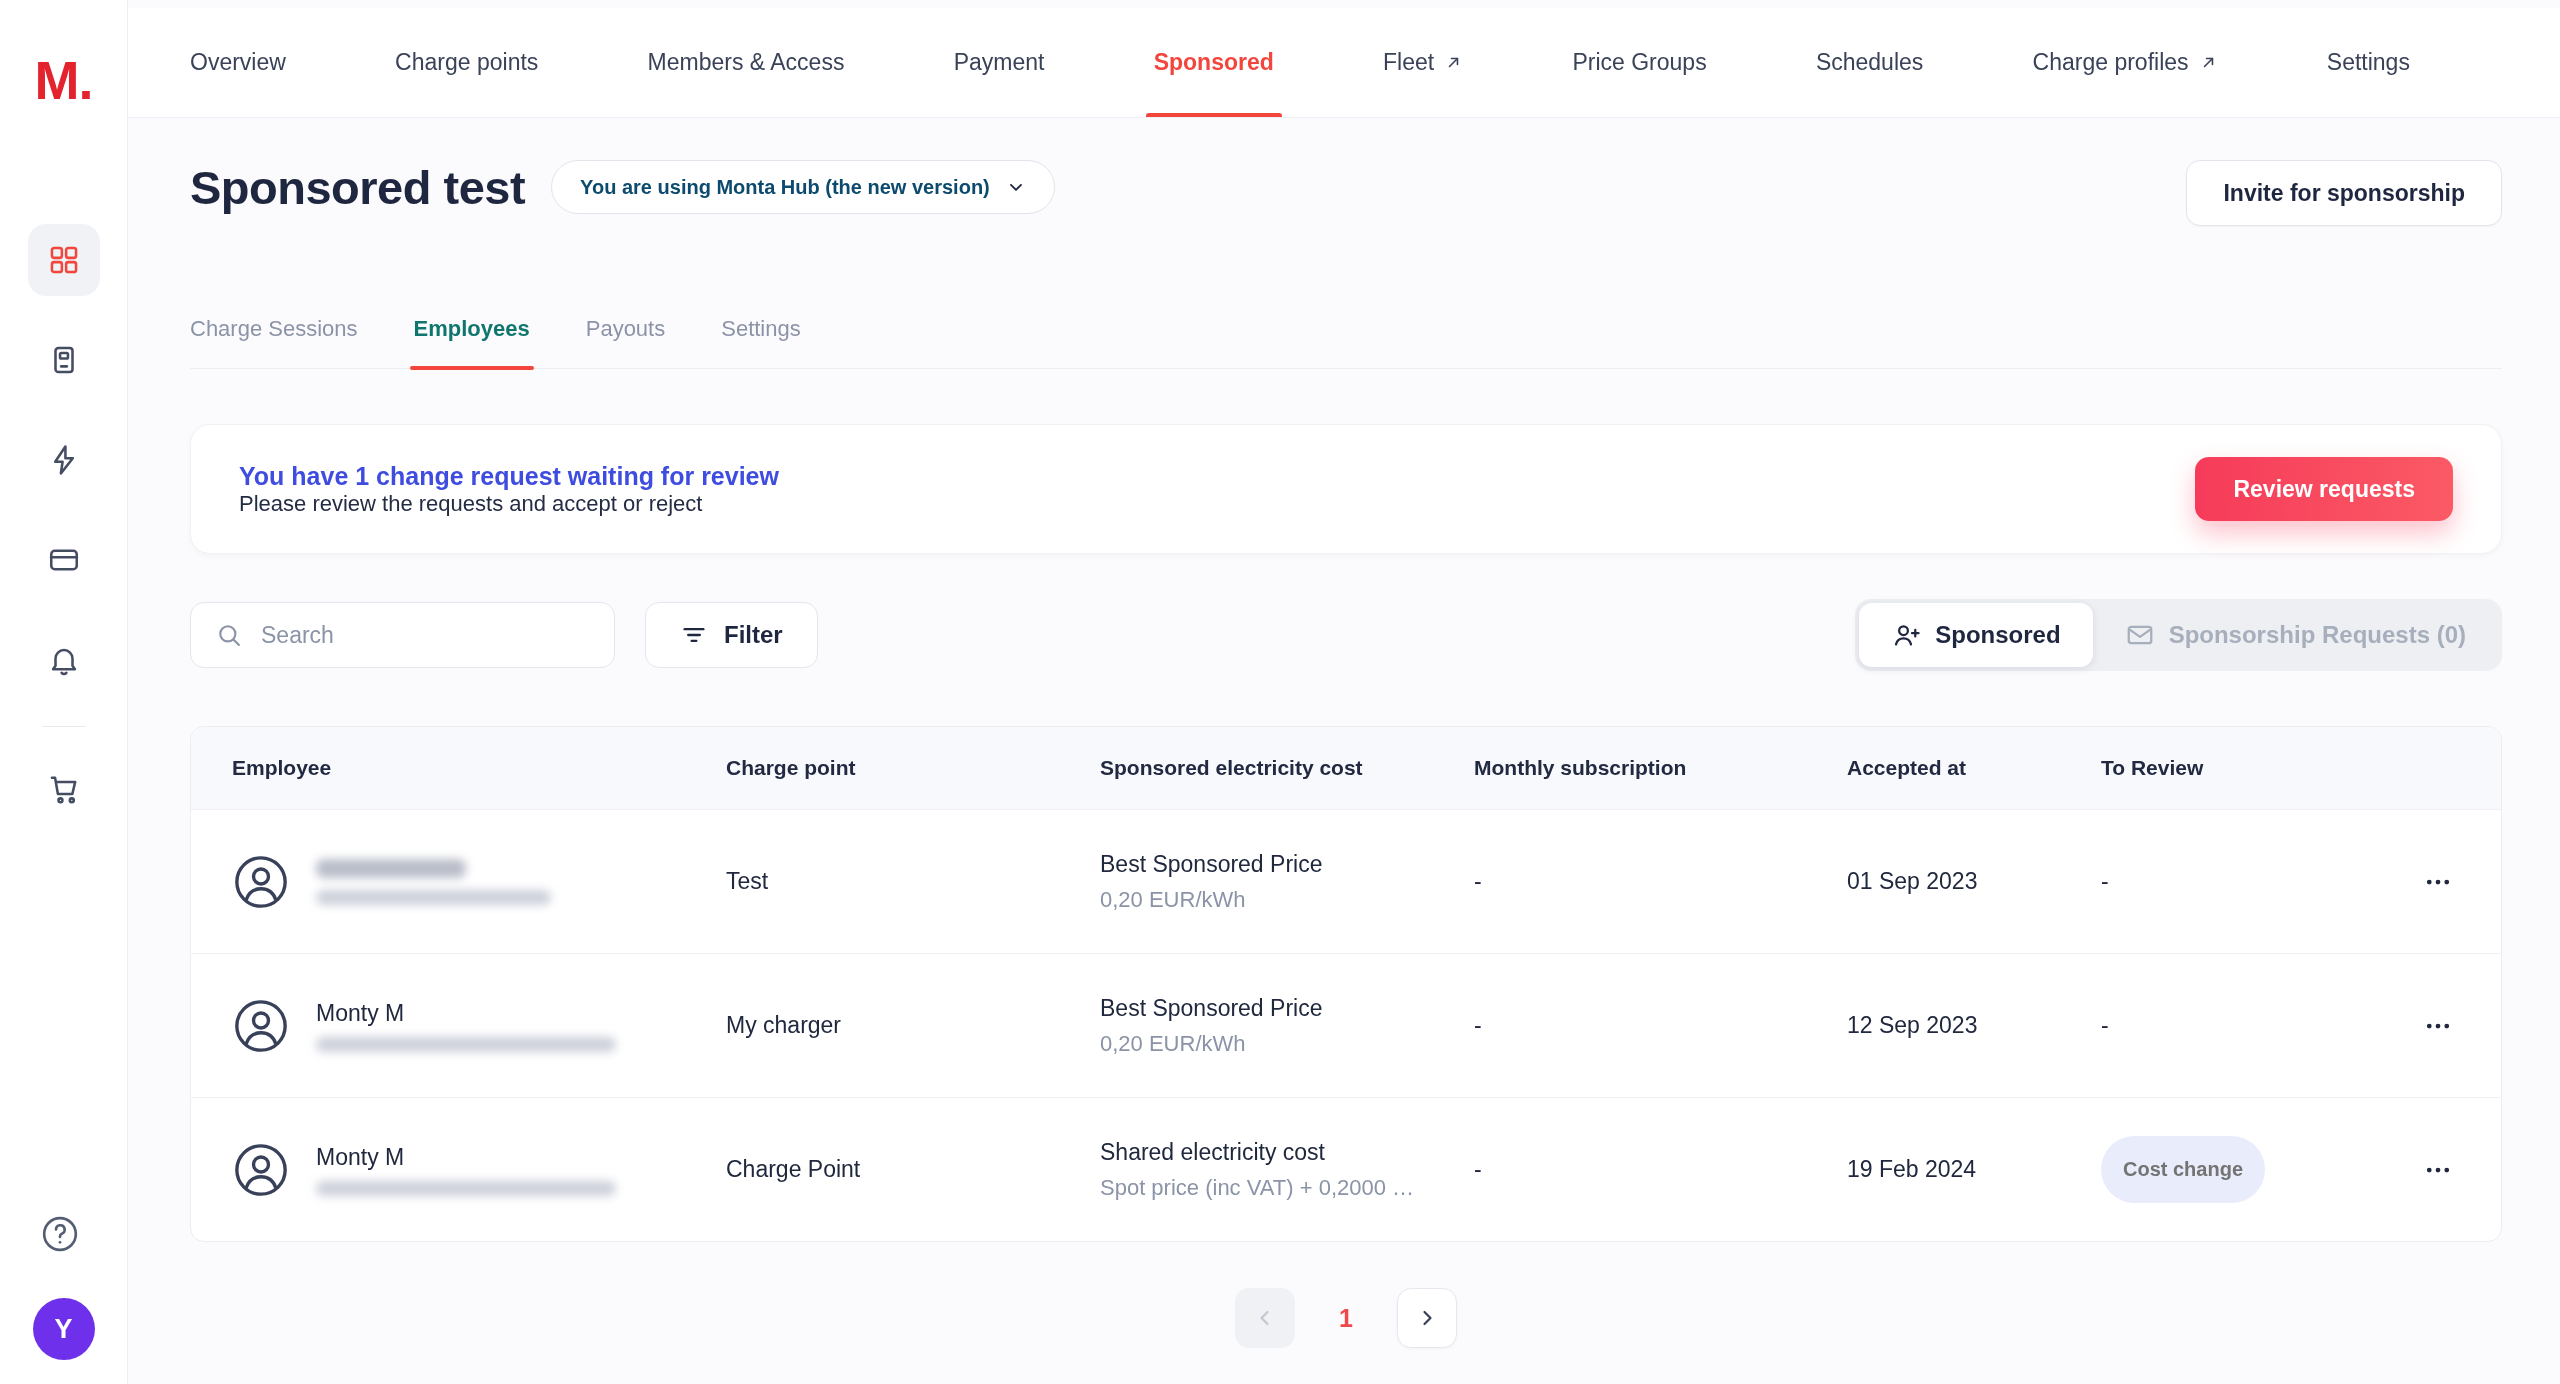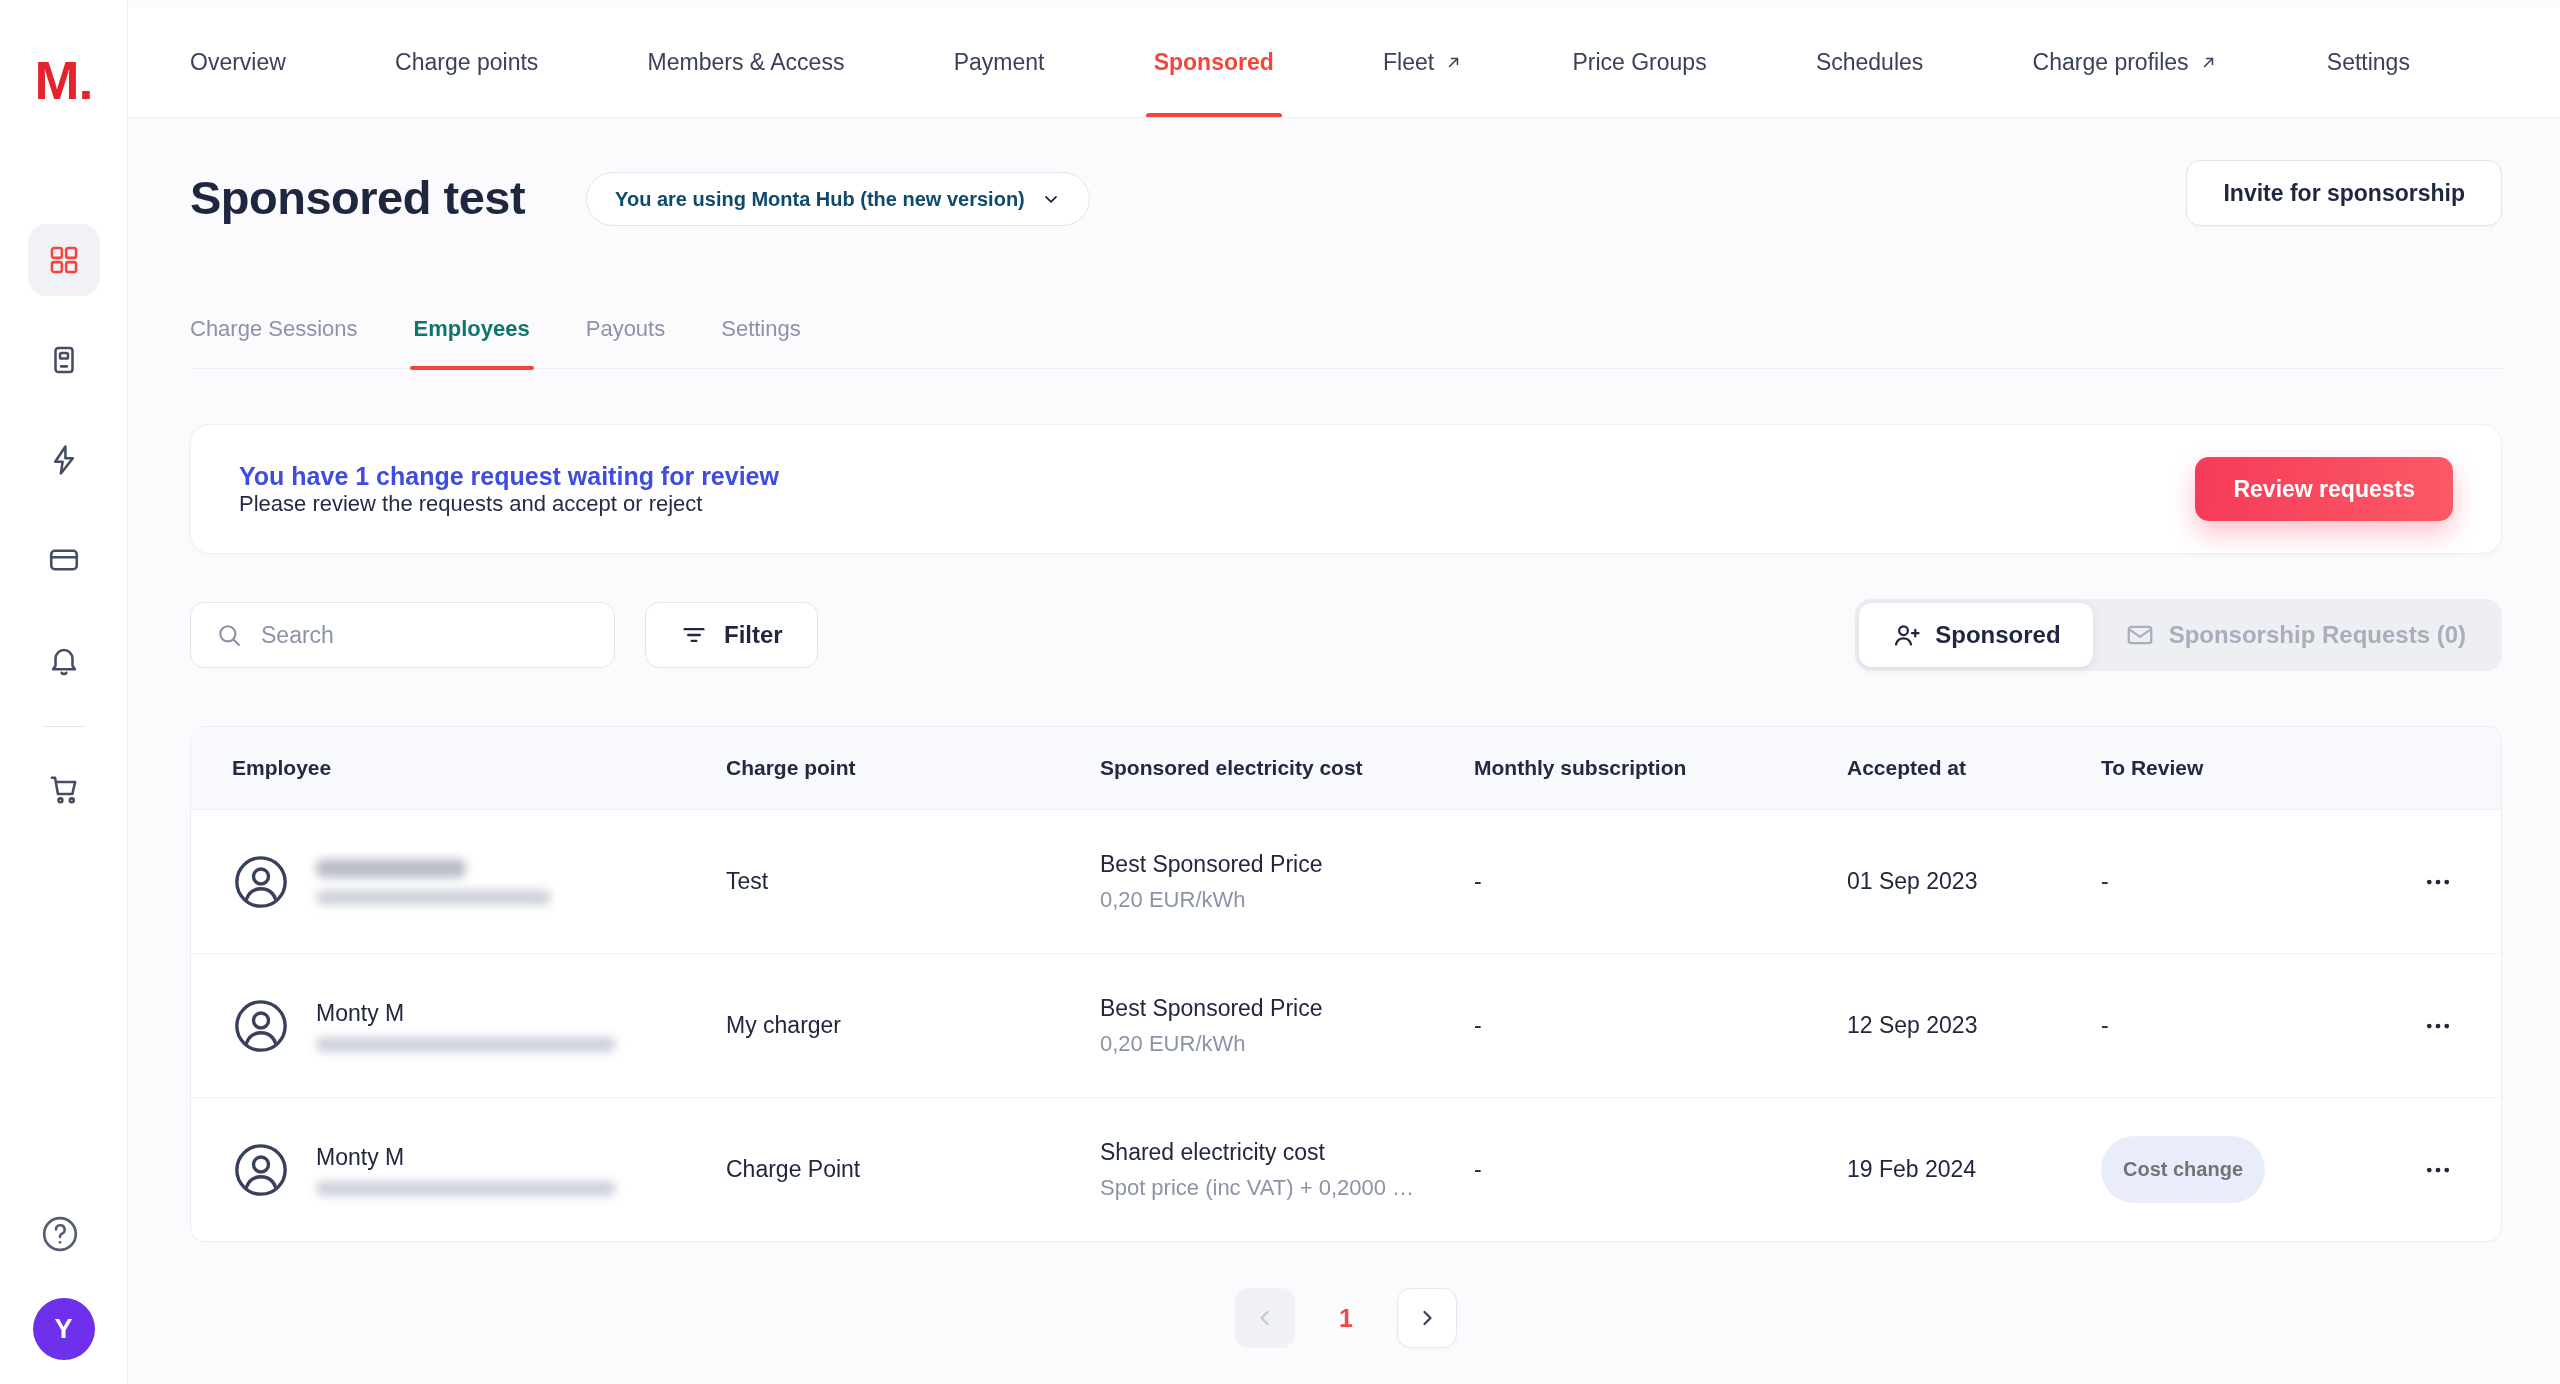--- a/index.html
+++ b/index.html
@@ -53,21 +53,21 @@
   .nav-item svg { width: 19px; height: 19px; }
   .nav-item.active { color: #f2463d; font-weight: 600; }
   .nav-item.active::after {
     content: ""; position: absolute; left: -8px; right: -8px; bottom: 0;
     height: 4px; background: #f2463d; border-radius: 3px 3px 0 0;
   }
 
   
   .content { position: absolute; left: 128px; top: 110px; right: 0; bottom: 0; padding: 50px 58px 0 62px; }
 
-  .page-header { display: flex; align-items: flex-end; gap: 35px; }
+  .page-header { display: flex; align-items: flex-start; }
   .page-title { font-size: 47px; font-weight: 700; color: #1f2740; letter-spacing: -0.5px; line-height: 56px; }
   .version-pill {
     margin-left: 26px; height: 54px; border: 1px solid #e1e4ea; background: #fff;
     border-radius: 27px; display: flex; align-items: center; gap: 16px; padding: 0 28px;
     font-size: 20px; font-weight: 700; color: #0c4a6e; cursor: pointer;
   }
   .version-pill svg { width: 20px; height: 20px; color: #1f2740; }
   .invite-btn {
     margin-left: auto; height: 66px; padding: 0 36px; background: #fff;
     border: 1px solid #e2e5eb; border-radius: 14px; font-size: 23px; font-weight: 600;

